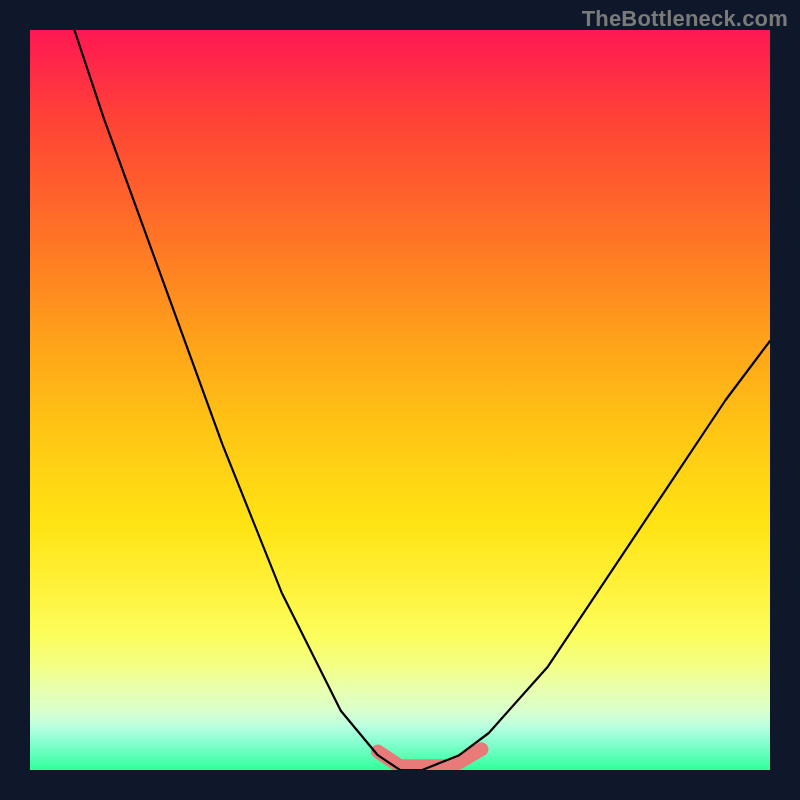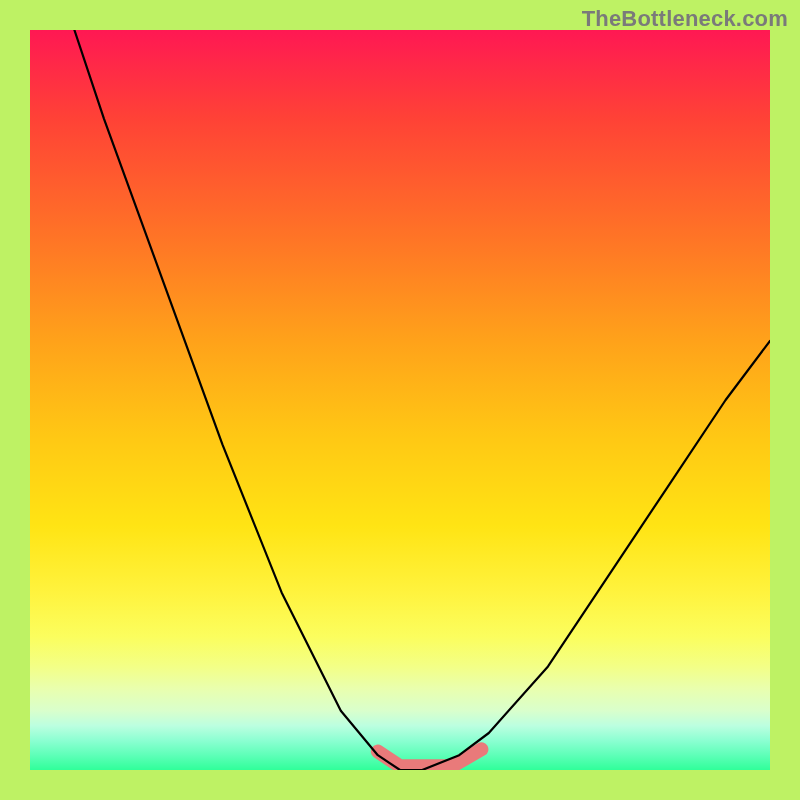--- a/index.html
+++ b/index.html
@@ -9,21 +9,21 @@
     height: 800px;
     background: #000;
     overflow: hidden;
   }
   .frame {
     position: absolute;
     left: 0;
     top: 0;
     width: 800px;
     height: 800px;
-    background: #bef264;
+    background: #0f172a;
   }
   .plot {
     position: absolute;
     left: 30px;
     top: 30px;
     width: 740px;
     height: 740px;
     background: linear-gradient(
       to bottom,
       #ff1853 0%,

